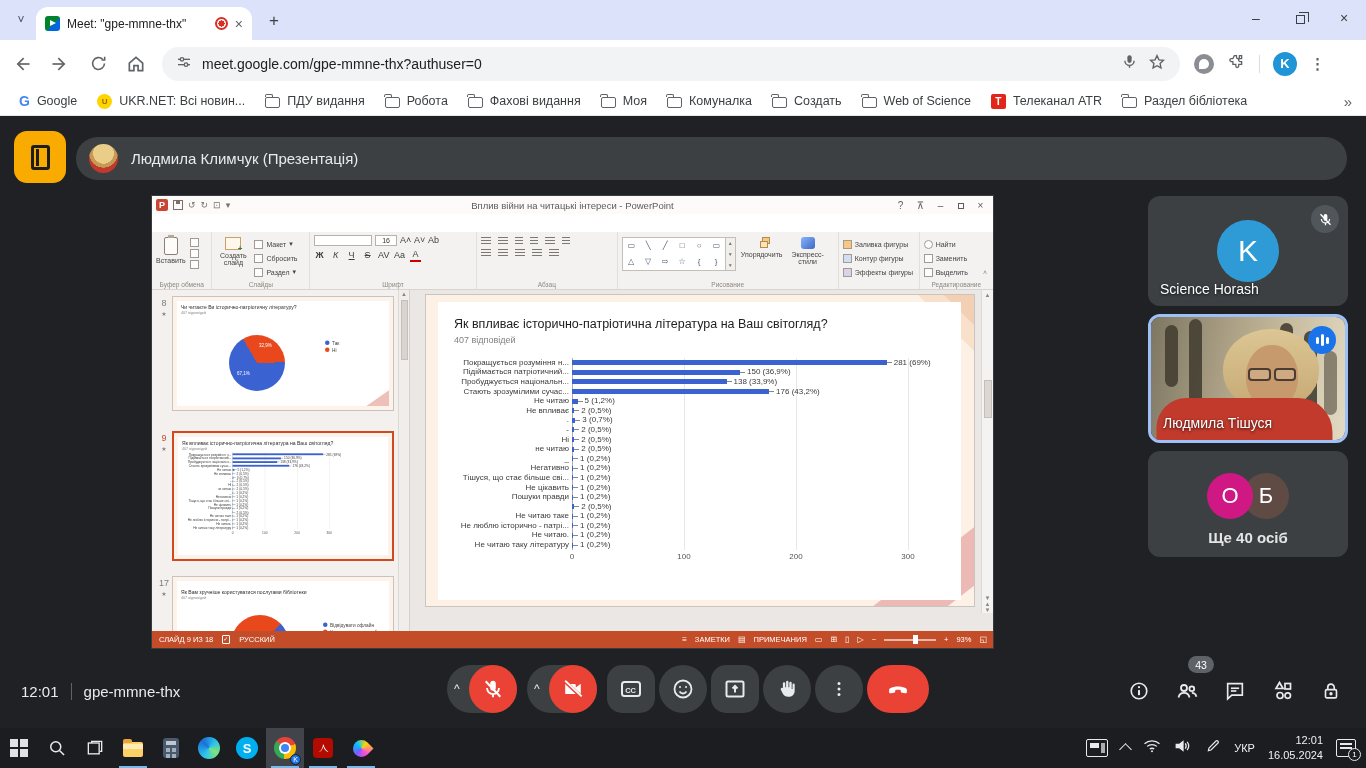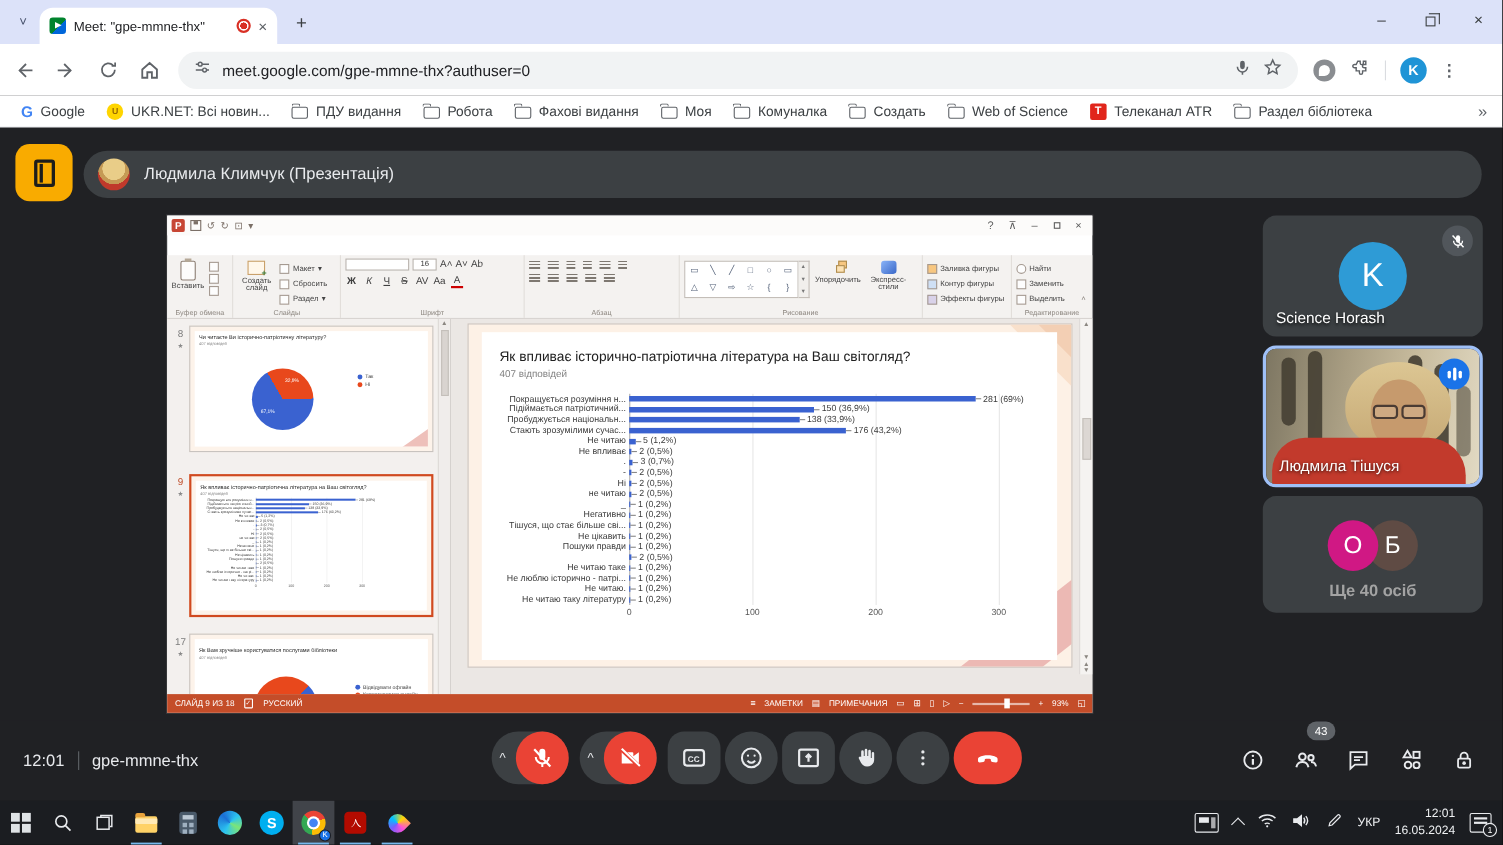--- a/index.html
+++ b/index.html
@@ -55,21 +55,21 @@
 .eqbar{width:3px;border-radius:2px;background:#fff}
 .vscene{position:absolute;inset:0;background:linear-gradient(100deg,#7d7662 0%,#a89d82 35%,#c8bc9e 65%,#e2dac4 100%)}
 .slat{position:absolute;width:13px;border-radius:7px;background:#453f33;opacity:.9}
 .vhair{position:absolute;left:72px;top:12px;width:96px;height:80px;border-radius:50% 50% 46% 46%;background:linear-gradient(#dcc693,#c6a975)}
 .vface{position:absolute;left:95px;top:28px;width:52px;height:64px;border-radius:48%;background:#c69a6d}
 .vglass{position:absolute;left:97px;top:50px;width:48px;height:15px;display:flex;gap:3px;align-items:center}
 .vglass i{flex:1;height:13px;border:2px solid #4a3b33;border-radius:4px;background:rgba(255,255,255,.15)}
 .vbody{position:absolute;bottom:0;left:50%;transform:translateX(-52%);width:176px;height:42px;border-radius:30px 34px 0 0;background:#c23a2c}
 .dot-avatars{position:absolute;left:50%;top:22px;transform:translateX(-50%);display:flex}
 .dot-av{width:46px;height:46px;border-radius:50%;color:#fff;font-size:22px;display:flex;align-items:center;justify-content:center}
-.more-label{position:absolute;left:0;right:0;top:78px;text-align:center;color:#a3a3a3;font-size:15px;font-weight:bold}
+.more-label{position:absolute;left:0;right:0;top:78px;text-align:center;color:#e5e5e5;font-size:15px;font-weight:bold}
 .meetbar{position:absolute;left:0;top:539px;width:100%;height:73px;background:#202124}
 .mb-left{position:absolute;left:21px;top:0;height:100%;display:flex;align-items:center;gap:12px;color:#e8eaed;font-size:15px}
 .mb-div{width:1px;height:17px;background:#5f6368}
 .ctlgrp{position:absolute;top:10px;width:70px;height:48px;border-radius:24px;background:#3c4043}
 .ctlgrp .chev{position:absolute;left:7px;top:0;bottom:0;display:flex;align-items:center;color:#e8eaed;font-size:12px}
 .redbtn{position:absolute;right:0;top:0;width:48px;height:48px;border-radius:50%;background:#ea4335;display:flex;align-items:center;justify-content:center}
 .ctl{position:absolute;top:10px;width:48px;height:48px;background:#3c4043;display:flex;align-items:center;justify-content:center}
 .round{border-radius:50%}.sq{border-radius:15px}
 .endcall{position:absolute;top:10px;left:867px;width:62px;height:48px;border-radius:24px;background:#ea4335;display:flex;align-items:center;justify-content:center}
 .ric{position:absolute;top:23px;width:26px;height:26px;display:flex;align-items:center;justify-content:center}
@@ -331,20 +331,21 @@
     <div class="ppt">
       <div class="ppt-titlebar">
         <div class="qat">
           <span class="ppt-logo">P</span>
           <span class="qat-save"></span>
           <span class="qat-g">↺</span>
           <span class="qat-g">↻</span>
           <span class="qat-g">⊡</span>
           <span class="qat-g">▾</span>
         </div>
+        <div class="ppt-title">Вплив війни на читацькі інтереси - PowerPoint</div>
         <div class="ppt-wc">
           <span>?</span>
           <span>⊼</span>
           <span>–</span>
           <span><i class="restore-s"></i></span>
           <span>×</span>
         </div>
       </div>
 
 

